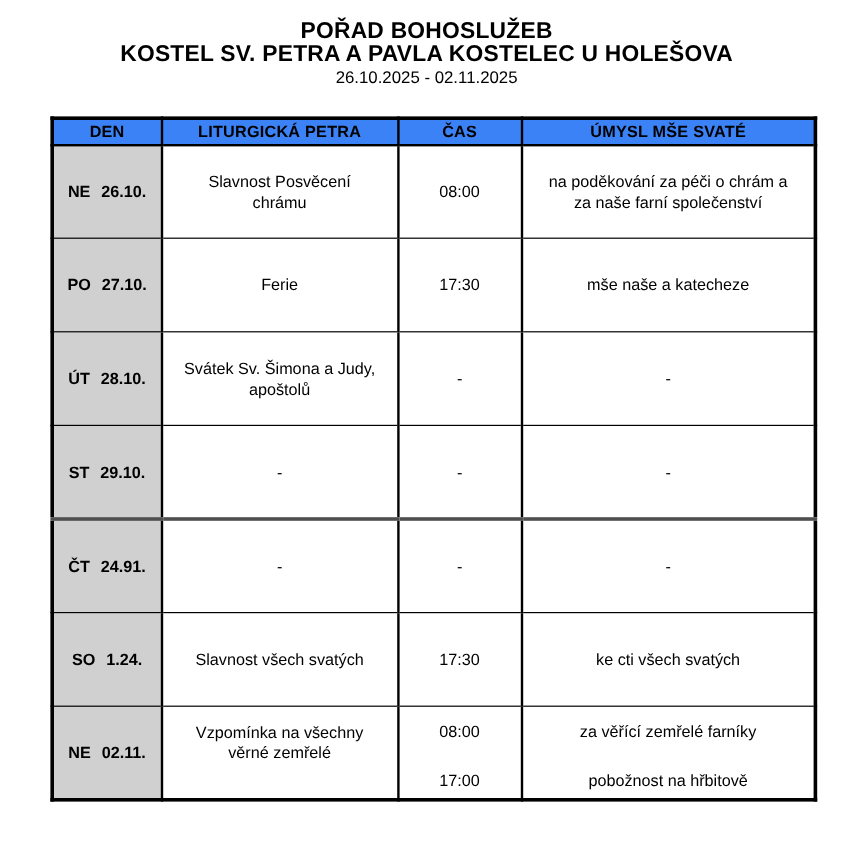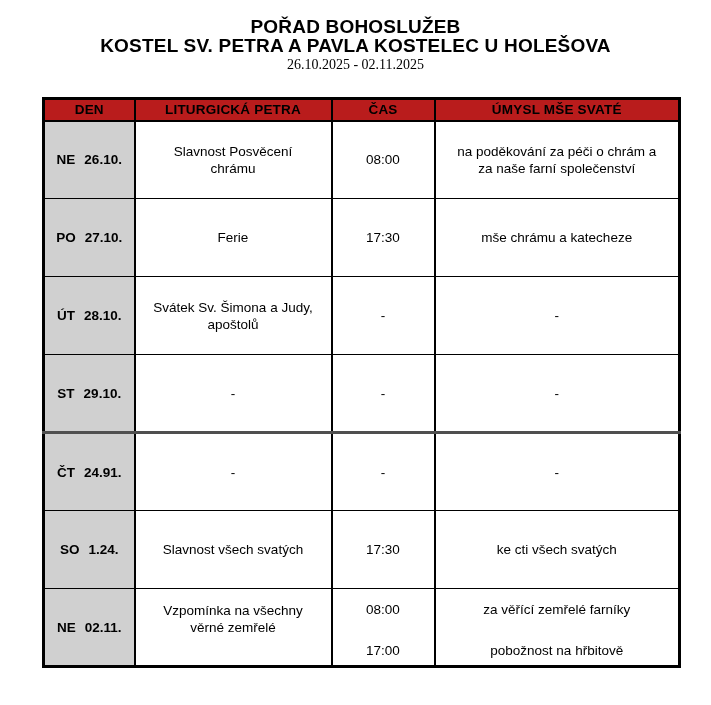--- a/index.html
+++ b/index.html
@@ -16,37 +16,36 @@
     line-height: 19px;
   }
   .doc-title, .doc-subtitle {
     font-size: 19px;
     font-weight: bold;
     letter-spacing: 0.2px;
   }
   .doc-daterange {
     font-size: 14px;
     font-weight: normal;
-    font-family: Liberation Serif, serif;
   }
   table.schedule {
     border-collapse: collapse;
     table-layout: fixed;
     margin: 23px 0 0 42px;
     width: 636px;
     border: 3px solid #000;
     font-size: 13.5px;
   }
   table.schedule col.c-den   { width: 91px; }
   table.schedule col.c-osl   { width: 197px; }
   table.schedule col.c-cas   { width: 103px; }
   table.schedule col.c-umysl { width: 245px; }
   table.schedule th {
     height: 22px;
-    background: #b91c1c;
+    background: #3b82f6;
     font-weight: bold;
     font-size: 13.5px;
     text-align: center;
     border: 2px solid #000;
     letter-spacing: 0.2px;
   }
   table.schedule td {
     border-left: 2px solid #000;
     border-right: 2px solid #000;
     border-top: 1.5px solid #000;
@@ -110,21 +109,21 @@
         <td class="cell-celebration">Slavnost Posvěcení
 chrámu</td>
         <td class="cell-time">08:00</td>
         <td class="cell-intention">na poděkování za péči o chrám a
 za naše farní společenství</td>
       </tr>
       <tr class="body-row">
         <td class="cell-day"><span class="day-abbr">PO</span><span class="day-date">27.10.</span></td>
         <td class="cell-celebration">Ferie</td>
         <td class="cell-time">17:30</td>
-        <td class="cell-intention">mše chrámu a katecheze</td>
+        <td class="cell-intention">mše naše a katecheze</td>
       </tr>
       <tr class="body-row">
         <td class="cell-day"><span class="day-abbr">ÚT</span><span class="day-date">28.10.</span></td>
         <td class="cell-celebration">Svátek Sv. Šimona a Judy,
 apoštolů</td>
         <td class="cell-time">-</td>
         <td class="cell-intention">-</td>
       </tr>
       <tr class="body-row heavy-bottom">
         <td class="cell-day"><span class="day-abbr">ST</span><span class="day-date">29.10.</span></td>

